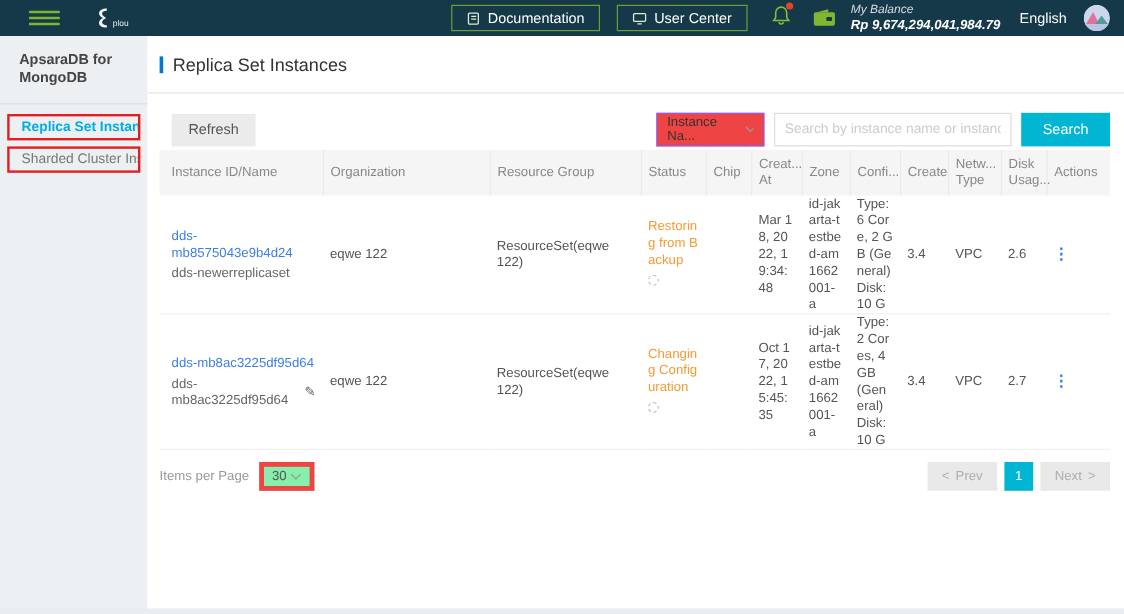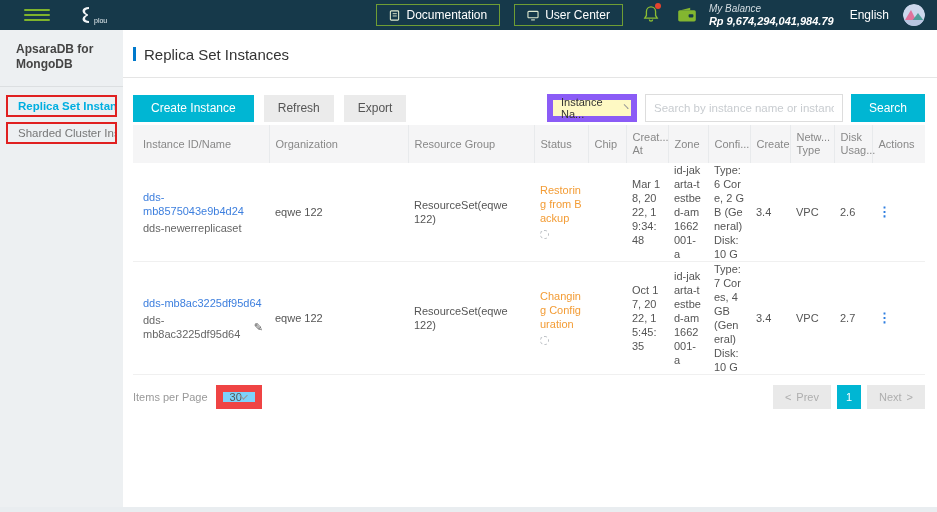--- a/index.html
+++ b/index.html
@@ -38,21 +38,21 @@
   .accent-bar { width:3px; height:14px; background:#0079cc; margin-right:8px; }
   .page-title { font-size:15px; font-weight:normal; color:#333; }
   .divider { border-bottom:1px solid #e5e5e5; margin:13px -12px 0 -10px; }
 
   
   .toolbar { display:flex; align-items:center; margin-top:16px; height:28px; }
   .btn { font-family:inherit; font-size:12px; height:27px; border:none; cursor:pointer; }
   .btn-primary { background:#00b6d3; color:#fff; padding:0 18px; }
   .btn-gray { background:#ebebeb; color:#555; padding:0 14px; margin-left:10px; }
   .toolbar-right { margin-left:auto; display:flex; align-items:center; }
-  .filter-select { width:90px; height:28px; border:6px solid #8b5cf6; background:#fef9c3; display:flex; align-items:center; justify-content:space-between; padding:0 8px; font-size:11px; color:#333; cursor:pointer; margin-right:8px;gap:24px; }
+  .filter-select { width:90px; height:28px; border:1px solid #8b5cf6; background:#ef4444; display:flex; align-items:center; justify-content:space-between; padding:0 8px; font-size:11px; color:#333; cursor:pointer; margin-right:8px;gap:24px; }
   .chev { width:6px; height:6px; border-left:1px solid #999; border-bottom:1px solid #999; transform:rotate(-45deg) translateY(-2px); }
   .search-input { width:198px; height:28px; border:1px solid #ddd; font-family:inherit; font-size:11.5px; padding:0 8px; color:#333; outline:none; }
   .search-input::placeholder { color:#c8ccd0; }
   .btn-search { background:#00b6d3; color:#fff; padding:0 18px; margin-left:8px; height:28px; }
 
   
   table { border-collapse:collapse; table-layout:fixed; width:792px; margin-top:3px; }
   thead th { background:#f5f5f6; color:#888; font-weight:normal; font-size:11px; text-align:left; height:38px; padding:0 6px; border-left:1px solid #e8eaec; vertical-align:middle; line-height:13px; }
   thead th:first-child { border-left:none; padding-left:10px; }
   tbody td { font-size:11px; color:#555; border-bottom:1px solid #f0f0f0; height:95px; vertical-align:middle; padding:0 6px; line-height:14px; }
@@ -61,21 +61,21 @@
   a.ilink { color:#3d7fde; text-decoration:none; display:block; font-size:11px; }
   .iname { color:#666; margin-top:3px; display:flex; align-items:center; gap:4px; }
   .pencil { color:#555; font-size:11px; cursor:pointer; }
   .status-txt { color:#f39c35; word-break:break-all; }
   .spinner { display:inline-block; width:9px; height:9px; border:1px dashed #b9bdc2; border-radius:50%; margin-top:5px; }
   .dots { color:#2d7de0; font-weight:bold; font-size:13px; cursor:pointer; letter-spacing:0; }
 
   
   .pager { display:flex; align-items:center; margin-top:9px; height:26px; }
   .pp-label { font-size:11px; color:#999; }
-  .pp-select { width:46px; height:24px; border:7px solid #ef4444; background:#7dd3fc; display:flex; align-items:center; justify-content:space-between; padding:0 7px; font-size:11px; color:#555; margin-left:8px; cursor:pointer; }
+  .pp-select { width:46px; height:24px; border:4px solid #ef4444; background:#86efac; display:flex; align-items:center; justify-content:space-between; padding:0 7px; font-size:11px; color:#555; margin-left:8px; cursor:pointer; }
   .pager-right { margin-left:auto; display:flex; align-items:center; gap:6px; }
   .pg-btn { height:24px; padding:0 12px; background:#e9e9e9; color:#aeaeae; font-size:11px; border:none; display:flex; align-items:center; gap:5px; cursor:default; font-family:inherit; }
   .pg-num { width:24px; height:24px; background:#00b6d3; color:#fff; font-size:11px; border:none; cursor:pointer; }
 
   .bottom-strip { position:absolute; bottom:0; left:0; width:937px; height:5px; background:#e9edf0; }
 </style>
 </head>
 <body>
 
 <div class="screen">
@@ -152,23 +152,21 @@
     </aside>
 
     <main class="content">
       <div class="page-header">
         <span class="accent-bar"></span>
         <h1 class="page-title">Replica Set Instances</h1>
       </div>
       <div class="divider"></div>
 
       <div class="toolbar">
-        <button class="btn btn-primary">Create Instance</button>
         <button class="btn btn-gray">Refresh</button>
-        <button class="btn btn-gray">Export</button>
         <div class="toolbar-right">
           <div class="filter-select">
             <span>Instance Na...</span>
             <span class="chev"></span>
           </div>
           <input class="search-input" type="text" placeholder="Search by instance name or instance ID" style="">
           <button class="btn btn-search">Search</button>
         </div>
       </div>
 
@@ -240,21 +238,21 @@
             <td>eqwe 122</td>
             <td>ResourceSet(eqwe 122)</td>
             <td>
               <div class="status-txt">Changing Configuration</div>
               <span class="spinner"></span>
             </td>
             <td></td>
             <td class="wrap-hard">Oct 17, 2022, 15:45:35</td>
             <td class="wrap-hard">id-jakarta-testbed-am1662001-a</td>
             <td class="wrap-hard">
-              <div>Type: 7 Cores, 4 GB (General)</div>
+              <div>Type: 2 Cores, 4 GB (General)</div>
               <div>Disk: 10 G</div>
             </td>
             <td>3.4</td>
             <td>VPC</td>
             <td>2.7</td>
             <td><span class="dots">⋮</span></td>
           </tr>
         </tbody>
       </table>
 

